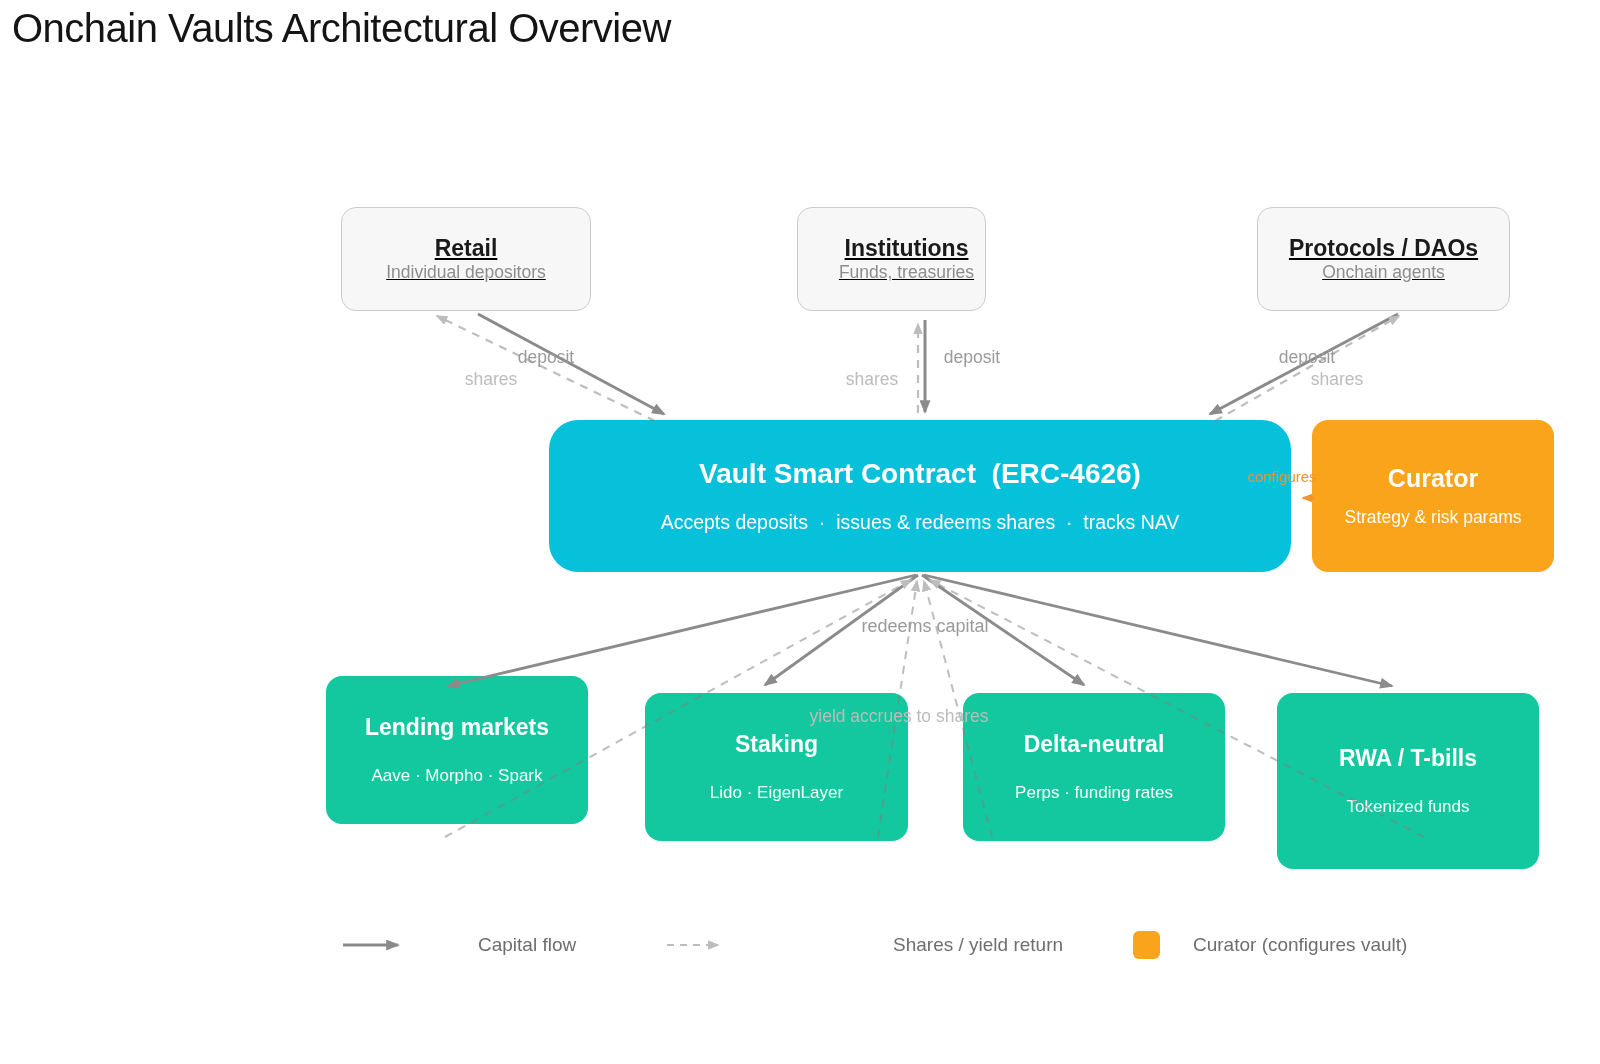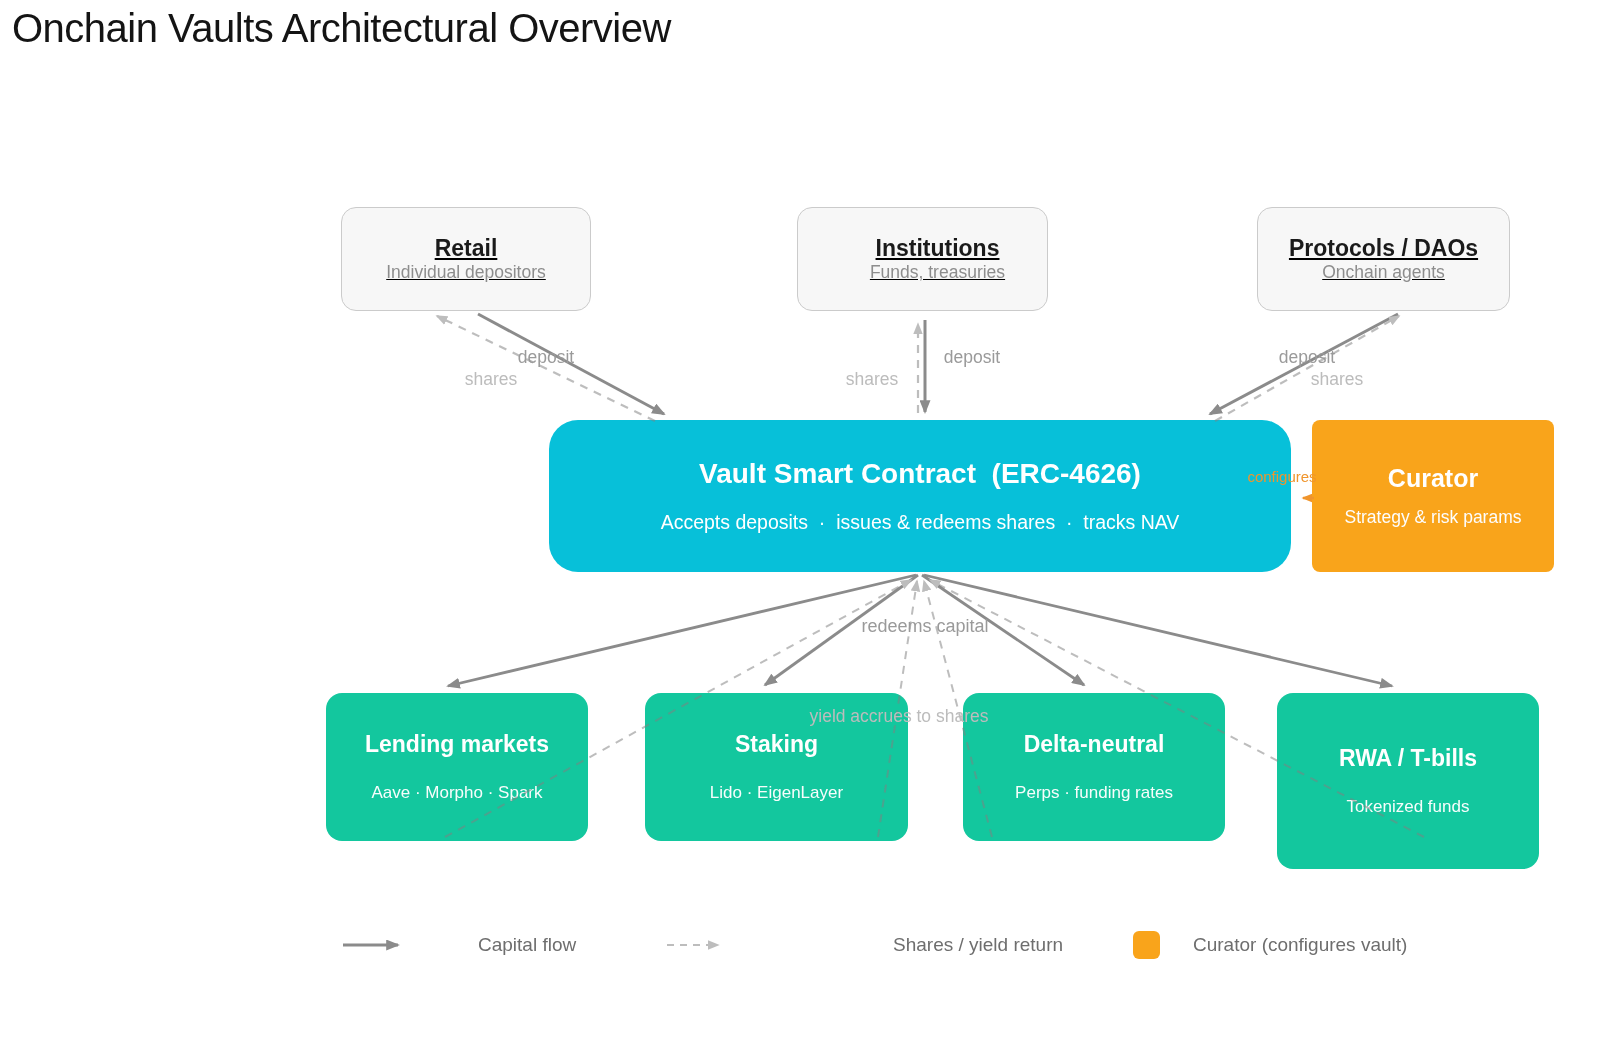--- a/index.html
+++ b/index.html
@@ -32,21 +32,21 @@
   .participant{
     background:var(--c-participant_bg);
     border:1.5px solid var(--c-participant_border);
     border-radius:15px;text-decoration:underline;
   }
   .participant .t{font-size:23px;font-weight:700;color:#1a1a1a;}
   .participant .s{font-size:17.5px;color:#8d8d8d;}
   .vault{background:var(--c-vault);border-radius:29px;gap:21px;}
   .vault .t{font-size:28px;font-weight:700;color:#ffffff;white-space:pre;}
   .vault .s{font-size:19.5px;color:#ffffff;white-space:pre;}
-  .curator{background:var(--c-curator);border-radius:8px;gap:14px;}
+  .curator{background:var(--c-curator);border-radius:16px;gap:14px;}
   .curator .t{font-size:25px;font-weight:700;color:#ffffff;}
   .curator .s{font-size:17.5px;color:#fdfdfd;}
   .strategy{background:var(--c-strategy);border-radius:16px;gap:25px;}
   .strategy .t{font-size:23px;font-weight:700;color:#ffffff;}
   .strategy .s{font-size:17px;color:rgba(255,255,255,0.97);}
   .edges{position:absolute;left:0;top:0;pointer-events:none;}
   .flow-label{
     position:absolute;transform:translate(-50%,-50%);
     font-size:17.5px;color:#9a9a9a;white-space:nowrap;
   }
@@ -65,39 +65,39 @@
 <body>
 
 <div class="canvas">
 
   <h1 class="page-title">Onchain Vaults Architectural Overview</h1>
 
   <div class="node participant" style="left:341px;top:207px;width:250px;height:104px;">
     <div class="t">Retail</div>
     <div class="s">Individual depositors</div>
   </div>
-  <div class="node participant" style="left:797px;top:207px;width:251px;height:104px;padding-left:30px;">
+  <div class="node participant" style="left:797px;top:207px;width:189px;height:104px;padding-left:30px;">
     <div class="t">Institutions</div>
     <div class="s">Funds, treasuries</div>
   </div>
   <div class="node participant" style="left:1257px;top:207px;width:253px;height:104px;">
     <div class="t">Protocols / DAOs</div>
     <div class="s">Onchain agents</div>
   </div>
 
   <div class="node vault" style="left:549px;top:420px;width:742px;height:152px;">
     <div class="t">Vault Smart Contract  (ERC-4626)</div>
     <div class="s">Accepts deposits  ·  issues &amp; redeems shares  ·  tracks NAV</div>
   </div>
   <div class="node curator" style="left:1312px;top:420px;width:242px;height:152px;">
     <div class="t">Curator</div>
     <div class="s">Strategy &amp; risk params</div>
   </div>
 
-  <div class="node strategy" style="left:326px;top:693px;width:262px;height:148px;">
+  <div class="node strategy" style="left:326px;top:676px;width:262px;height:148px;">
     <div class="t">Lending markets</div>
     <div class="s">Aave · Morpho · Spark</div>
   </div>
   <div class="node strategy" style="left:645px;top:693px;width:263px;height:148px;">
     <div class="t">Staking</div>
     <div class="s">Lido · EigenLayer</div>
   </div>
   <div class="node strategy" style="left:963px;top:693px;width:262px;height:148px;">
     <div class="t">Delta-neutral</div>
     <div class="s">Perps · funding rates</div>

